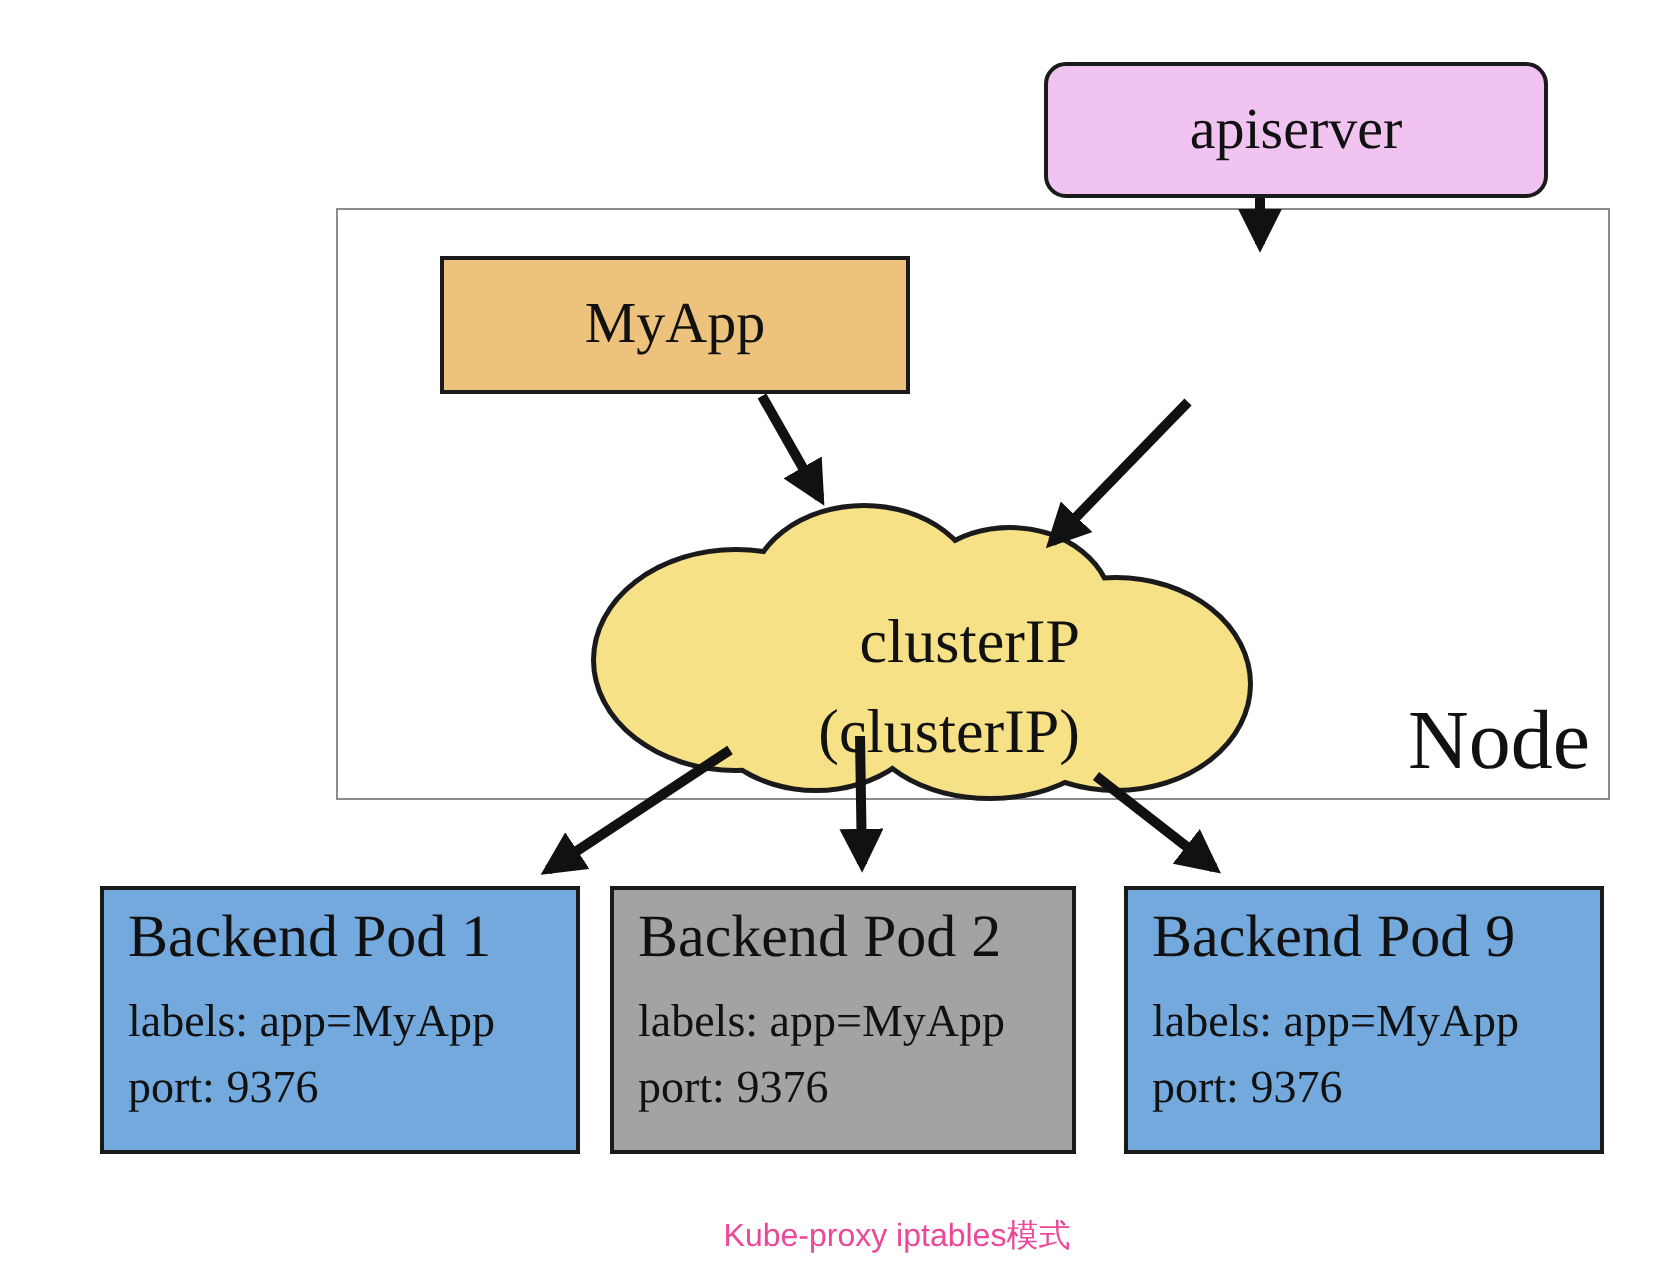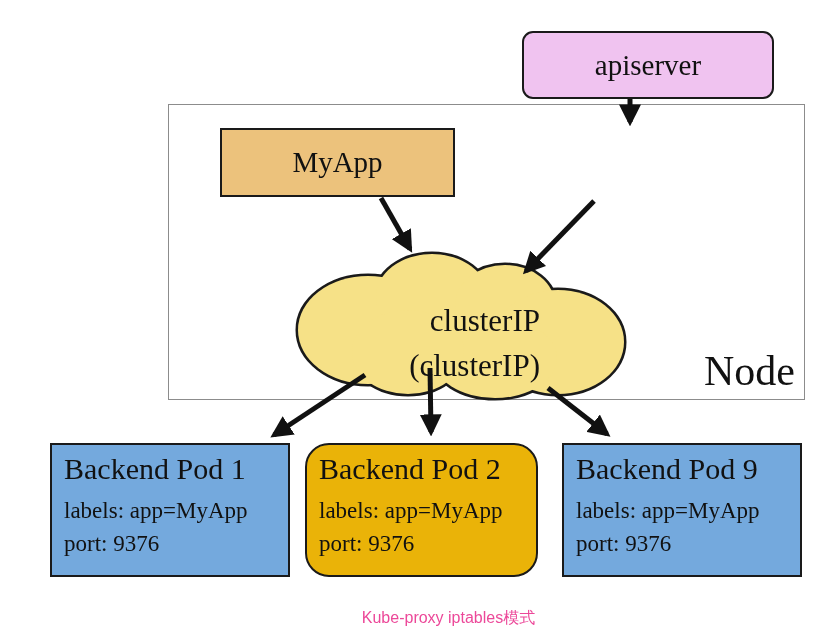--- a/index.html
+++ b/index.html
@@ -126,21 +126,21 @@
   </div>
 
   <div class="abs node-label">Node</div>
 
   <div class="abs pod pod-1" style="background-color: rgb(116, 169, 221); border-color: rgb(26, 26, 26);">
     <div class="pod-title">Backend Pod 1</div>
     <div class="pod-labels">labels: app=MyApp</div>
     <div class="pod-port">port: 9376</div>
   </div>
 
-  <div class="abs pod pod-2" style="background-color: #eab308; border-color: rgb(26, 26, 26); border-radius: 24px;">
+  <div class="abs pod pod-2" style="background-color: #a3a3a3; border-color: rgb(26, 26, 26);">
     <div class="pod-title">Backend Pod 2</div>
     <div class="pod-labels">labels: app=MyApp</div>
     <div class="pod-port">port: 9376</div>
   </div>
 
   <div class="abs pod pod-3" style="background-color: rgb(116, 169, 221); border-color: rgb(26, 26, 26);">
     <div class="pod-title">Backend Pod 9</div>
     <div class="pod-labels">labels: app=MyApp</div>
     <div class="pod-port">port: 9376</div>
   </div>

